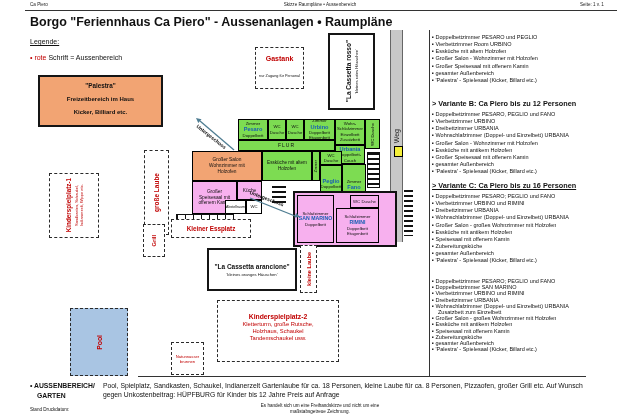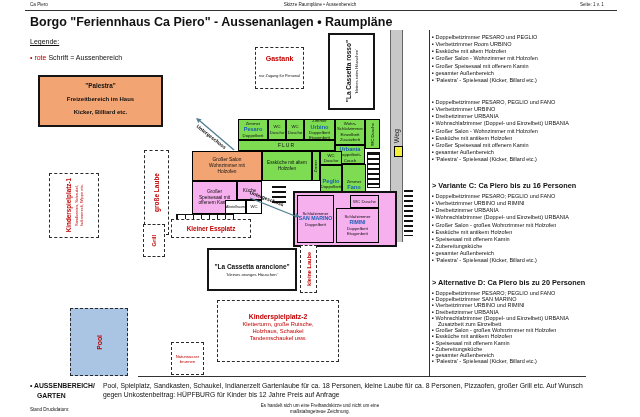--- a/index.html
+++ b/index.html
@@ -16,21 +16,21 @@
   .orange{background:#f2a473}
   .pink{background:#f7b0ee}
   .wroom{background:#fff}
   .rname{font-weight:700;color:#1a5fb4;font-size:5.6px;line-height:1.15}
   .tiny{font-size:4.3px;line-height:1.25}
   .steps{background:repeating-linear-gradient(180deg,#111 0 2px,#fff 2px 5px)}
   .winrow{background:repeating-linear-gradient(90deg,#111 0 1.4px,#fff 1.4px 8px);border:1px solid #111}
   .hline{border-top:1.3px solid #333}
   .vline{border-left:1.2px solid #333}
   .vhead{font-size:7.3px;font-weight:700;margin-bottom:3px;white-space:nowrap}
-  .vhead.u{}
+  .vhead.u{text-decoration:underline}
   .li{font-size:5.5px;line-height:1.3;white-space:pre-line;padding-left:6px;text-indent:-6px}
   .li::before{content:"▪ "}
   .vlist-d .li{line-height:1.13}
   .ftext-line{font-size:6.8px;line-height:1.35}
   .disc-line{font-size:4.6px;line-height:1.3;text-align:center}
   .hdr{font-size:4.6px;color:#222}
 </style>
 </head>
 <body>
 
@@ -184,20 +184,21 @@
       <div class="li">Doppelbettzimmer PESARO und PEGLIO</div>
       <div class="li">Vierbettzimmer Room URBINO</div>
       <div class="li">Essküche mit altem Holzofen</div>
       <div class="li">Großer Salon - Wohnzimmer mit Holzofen</div>
       <div class="li">Großer Speisesaal mit offenem Kamin</div>
       <div class="li">gesamter Außenbereich</div>
       <div class="li">'Palestra' - Spielesaal (Kicker, Billard etc.)</div>
     </div>
 </div>
 <div class="abs" style="left:432px;top:99px;width:200px">
+  <div class="vhead">&gt; Variante B: Ca Piero bis zu 12 Personen</div>
   <div>
       <div class="li">Doppelbettzimmer PESARO, PEGLIO und FANO</div>
       <div class="li">Vierbettzimmer URBINO</div>
       <div class="li">Dreibettzimmer URBANIA</div>
       <div class="li">Wohnschlafzimmer (Doppel- und Einzelbett) URBANIA</div>
       <div class="li">Großer Salon - Wohnzimmer mit Holzofen</div>
       <div class="li">Essküche mit antikem Holzofen</div>
       <div class="li">Großer Speisesaal mit offenem Kamin</div>
       <div class="li">gesamter Außenbereich</div>
       <div class="li">'Palestra' - Spielesaal (Kicker, Billard etc.)</div>
@@ -212,21 +213,20 @@
       <div class="li">Wohnschlafzimmer (Doppel- und Einzelbett) URBANIA</div>
       <div class="li">Großer Salon - großes Wohnzimmer mit Holzofen</div>
       <div class="li">Essküche mit antikem Holzofen</div>
       <div class="li">Speisesaal mit offenem Kamin</div>
       <div class="li">Zubereitungsküche</div>
       <div class="li">gesamter Außenbereich</div>
       <div class="li">'Palestra' - Spielesaal (Kicker, Billard etc.)</div>
     </div>
 </div>
 <div class="abs vlist-d" style="left:432px;top:278px;width:200px">
-  <div class="vhead u">&gt; Alternative D: Ca Piero bis zu 20 Personen</div>
   <div>
       <div class="li">Doppelbettzimmer PESARO; PEGLIO und FANO</div>
       <div class="li">Doppelbettzimmer SAN MARINO</div>
       <div class="li">Vierbettzimmer URBINO und RIMINI</div>
       <div class="li">Dreibettzimmer URBANIA</div>
       <div class="li">Wohnschlafzimmer (Doppel- und Einzelbett) URBANIA
 Zusatzbett zum Einzelbett</div>
       <div class="li">Großer Salon - großes Wohnzimmer mit Holzofen</div>
       <div class="li">Essküche mit antikem Holzofen</div>
       <div class="li">Speisesaal mit offenem Kamin</div>

